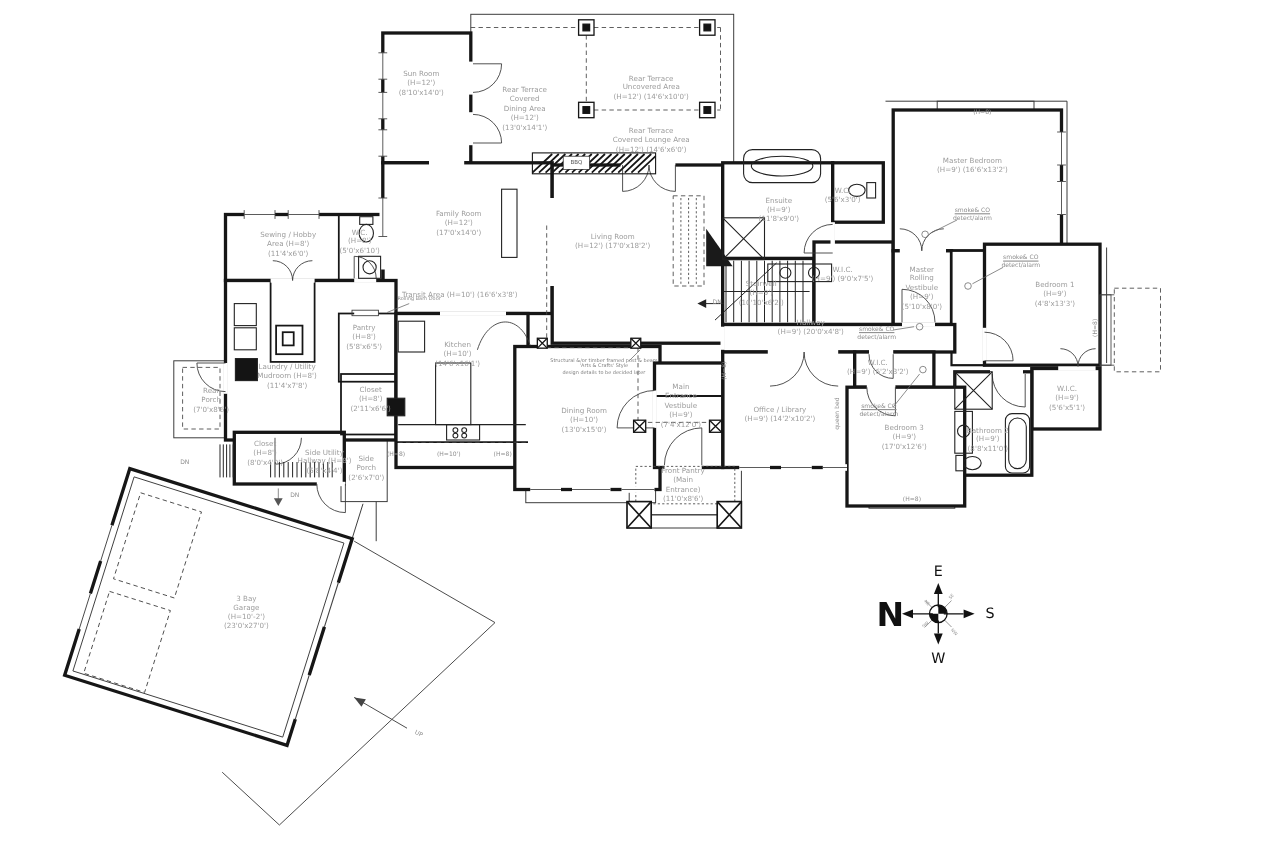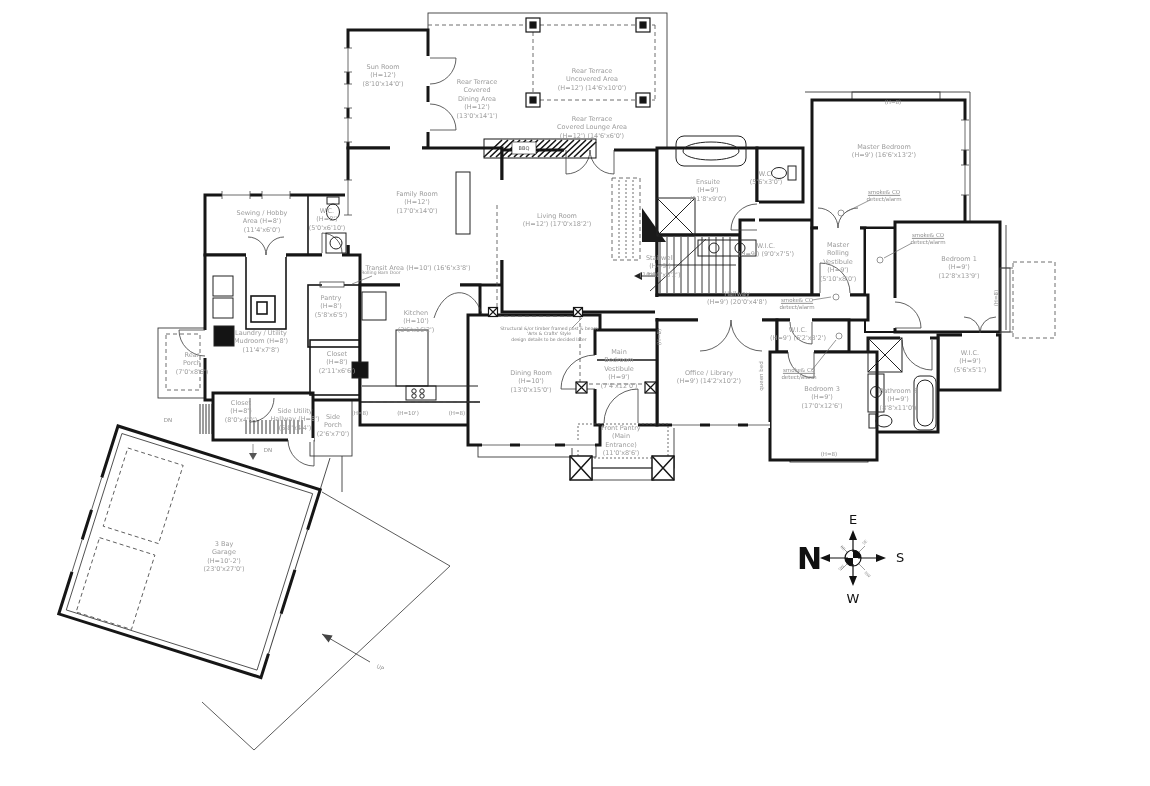--- a/index.html
+++ b/index.html
@@ -367,21 +367,21 @@
       <span>Transit Area  (H=10')  (16'6'x3'8')</span>
     </div>
 <div class="lbl" style="left:331px;top:307px">
       <span>Pantry</span>
       <span>(H=8')</span>
       <span>(5'8'x6'5')</span>
     </div>
 <div class="lbl" style="left:416px;top:322px">
       <span>Kitchen</span>
       <span>(H=10')</span>
-      <span>(3'6'x16'2')</span>
+      <span>(14'6'x16'1')</span>
     </div>
 <div class="lbl" style="left:261px;top:342px">
       <span>Laundry / Utility</span>
       <span>Mudroom (H=8')</span>
       <span>(11'4'x7'8')</span>
     </div>
 <div class="lbl" style="left:192px;top:364px">
       <span>Rear</span>
       <span>Porch</span>
       <span>(7'0'x8'6')</span>
@@ -406,41 +406,41 @@
       <span>(H=8')</span>
       <span>(2'11'x6'6')</span>
     </div>
 <div class="lbl" style="left:531px;top:382px">
       <span>Dining Room</span>
       <span>(H=10')</span>
       <span>(13'0'x15'0')</span>
     </div>
 <div class="lbl" style="left:619px;top:369px">
       <span>Main</span>
-      <span>Bedroom</span>
+      <span>Entrance</span>
       <span>Vestibule</span>
       <span>(H=9')</span>
       <span>(7'4'x12'0')</span>
     </div>
 <div class="lbl" style="left:621px;top:441px">
       <span>Front Pantry</span>
       <span>(Main</span>
       <span>Entrance)</span>
       <span>(11'0'x8'6')</span>
     </div>
 <div class="lbl" style="left:708px;top:191px">
       <span>Ensuite</span>
       <span>(H=9')</span>
       <span>(11'8'x9'0')</span>
     </div>
 <div class="lbl" style="left:766px;top:178px">
       <span>W.C.</span>
       <span>(5'6'x3'0')</span>
     </div>
-<div class="lbl" style="left:660px;top:267px">
+<div class="lbl" style="left:692px;top:267px">
       <span>Stairwell</span>
       <span>(H=9')</span>
       <span>(10'10'x6'2')</span>
     </div>
 <div class="lbl" style="left:766px;top:250px">
       <span>W.I.C.</span>
       <span>(H=9')  (9'0'x7'5')</span>
     </div>
 <div class="lbl" style="left:737px;top:298px">
       <span>Hallway</span>
@@ -453,21 +453,21 @@
 <div class="lbl" style="left:838px;top:262px">
       <span>Master</span>
       <span>Rolling</span>
       <span>Vestibule</span>
       <span>(H=9')</span>
       <span>(5'10'x8'0')</span>
     </div>
 <div class="lbl" style="left:959px;top:268px">
       <span>Bedroom 1</span>
       <span>(H=9')</span>
-      <span>(12'8'x13'9')</span>
+      <span>(4'8'x13'3')</span>
     </div>
 <div class="lbl" style="left:970px;top:362px">
       <span>W.I.C.</span>
       <span>(H=9')</span>
       <span>(5'6'x5'1')</span>
     </div>
 <div class="lbl" style="left:898px;top:400px">
       <span>Bathroom 2</span>
       <span>(H=9')</span>
       <span>(8'8'x11'0')</span>

